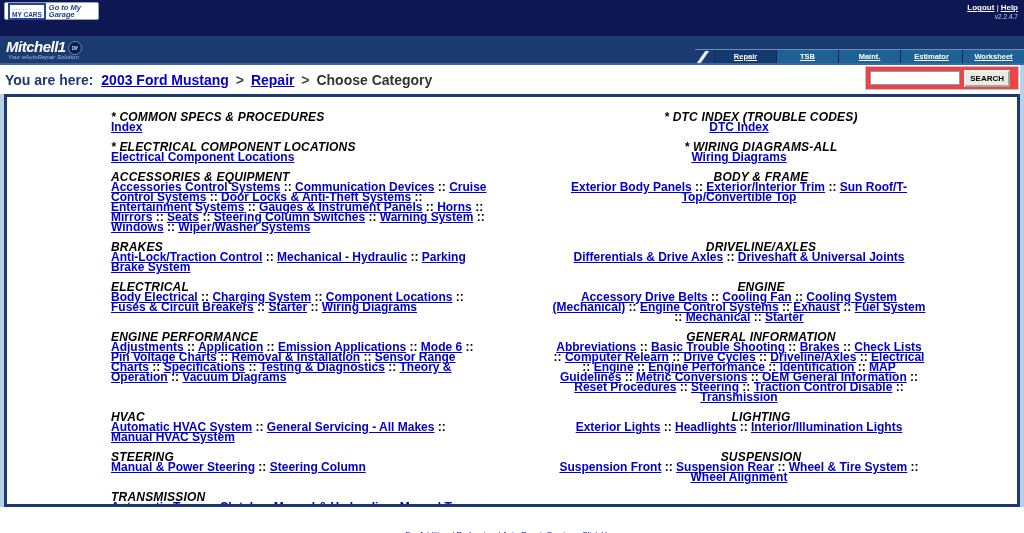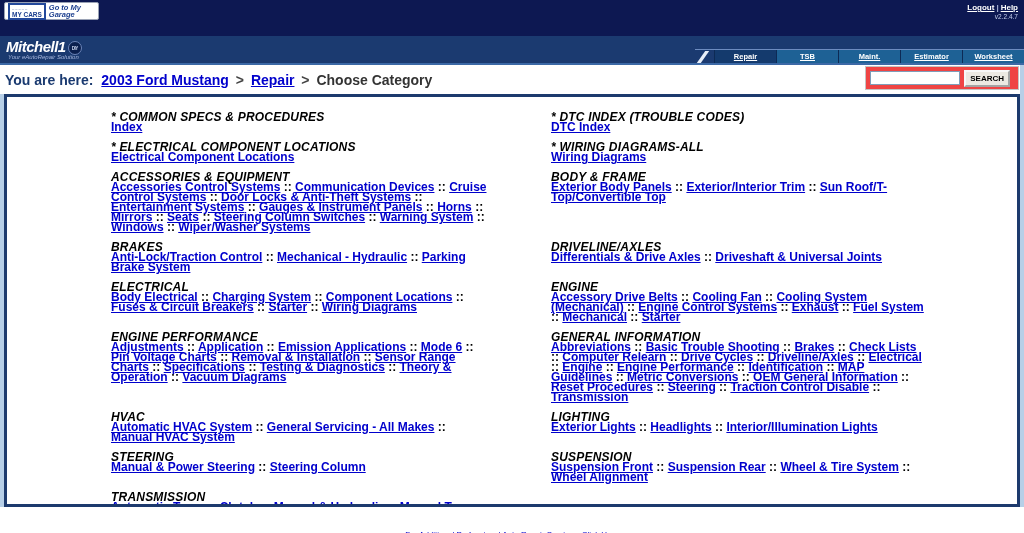--- a/index.html
+++ b/index.html
@@ -55,21 +55,21 @@
   
   .mainwrap { height:413px; background:#b7cfe7; padding:0 4px; }
   .mainbox { height:413px; border:3px solid #1d3a6d; background:#fff; overflow:hidden; }
   .title-row { margin:4px 0 0 180px; display:flex; align-items:flex-start; gap:16px; height:48px; }
   .title-text { font-size:19px; line-height:20px; font-weight:bold; font-style:italic;
     color:#41689f; text-shadow:1.5px 1.5px 1px #a8a8a8; letter-spacing:0.5px; padding-top:2px; }
 
   table.cats { margin:15px 0 0 104px; border-collapse:collapse; }
   table.cats td { vertical-align:top; padding:0 0 10px 0; }
   td.l { width:440px; }
-  td.r { width:420px; }
+  td.r { width:420px;text-align:center; }
   .cat-h { font-size:12px; font-weight:bold; color:#000; line-height:10px; letter-spacing:0.2px;font-style:italic; }
   .cat-links { font-size:12px; font-weight:bold; line-height:10px; color:#000; max-width:376px; }
   .lnk { color:#0000cc; text-decoration:underline; cursor:pointer; }
   .sep { color:#000; }
 
   
   .footer { height:32px; background:#fff; text-align:center; padding-top:20px; line-height:9px; }
   .f-link { font-size:8px; color:#0000cc; text-decoration:underline; cursor:pointer; }
   .f-copy { font-size:6.5px; color:#111; margin-top:2px; }
   .f-copy a { color:#0000cc; text-decoration:underline; font-weight:bold; cursor:pointer; }

